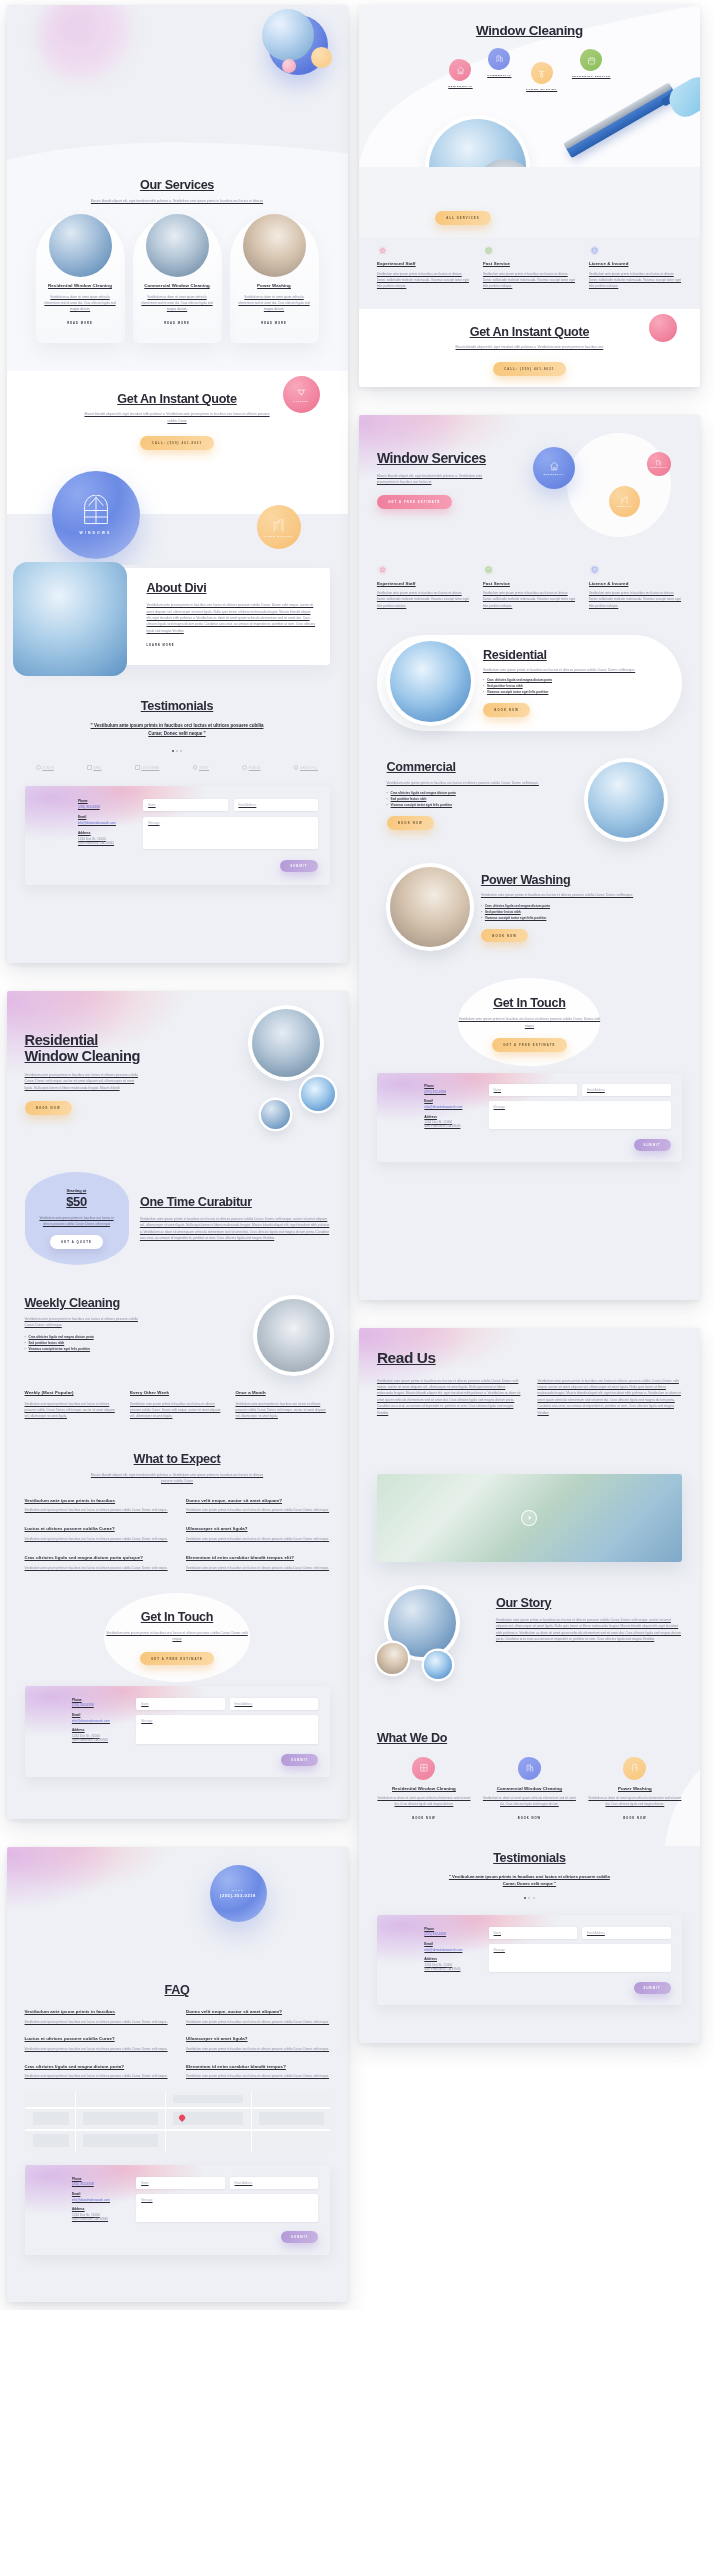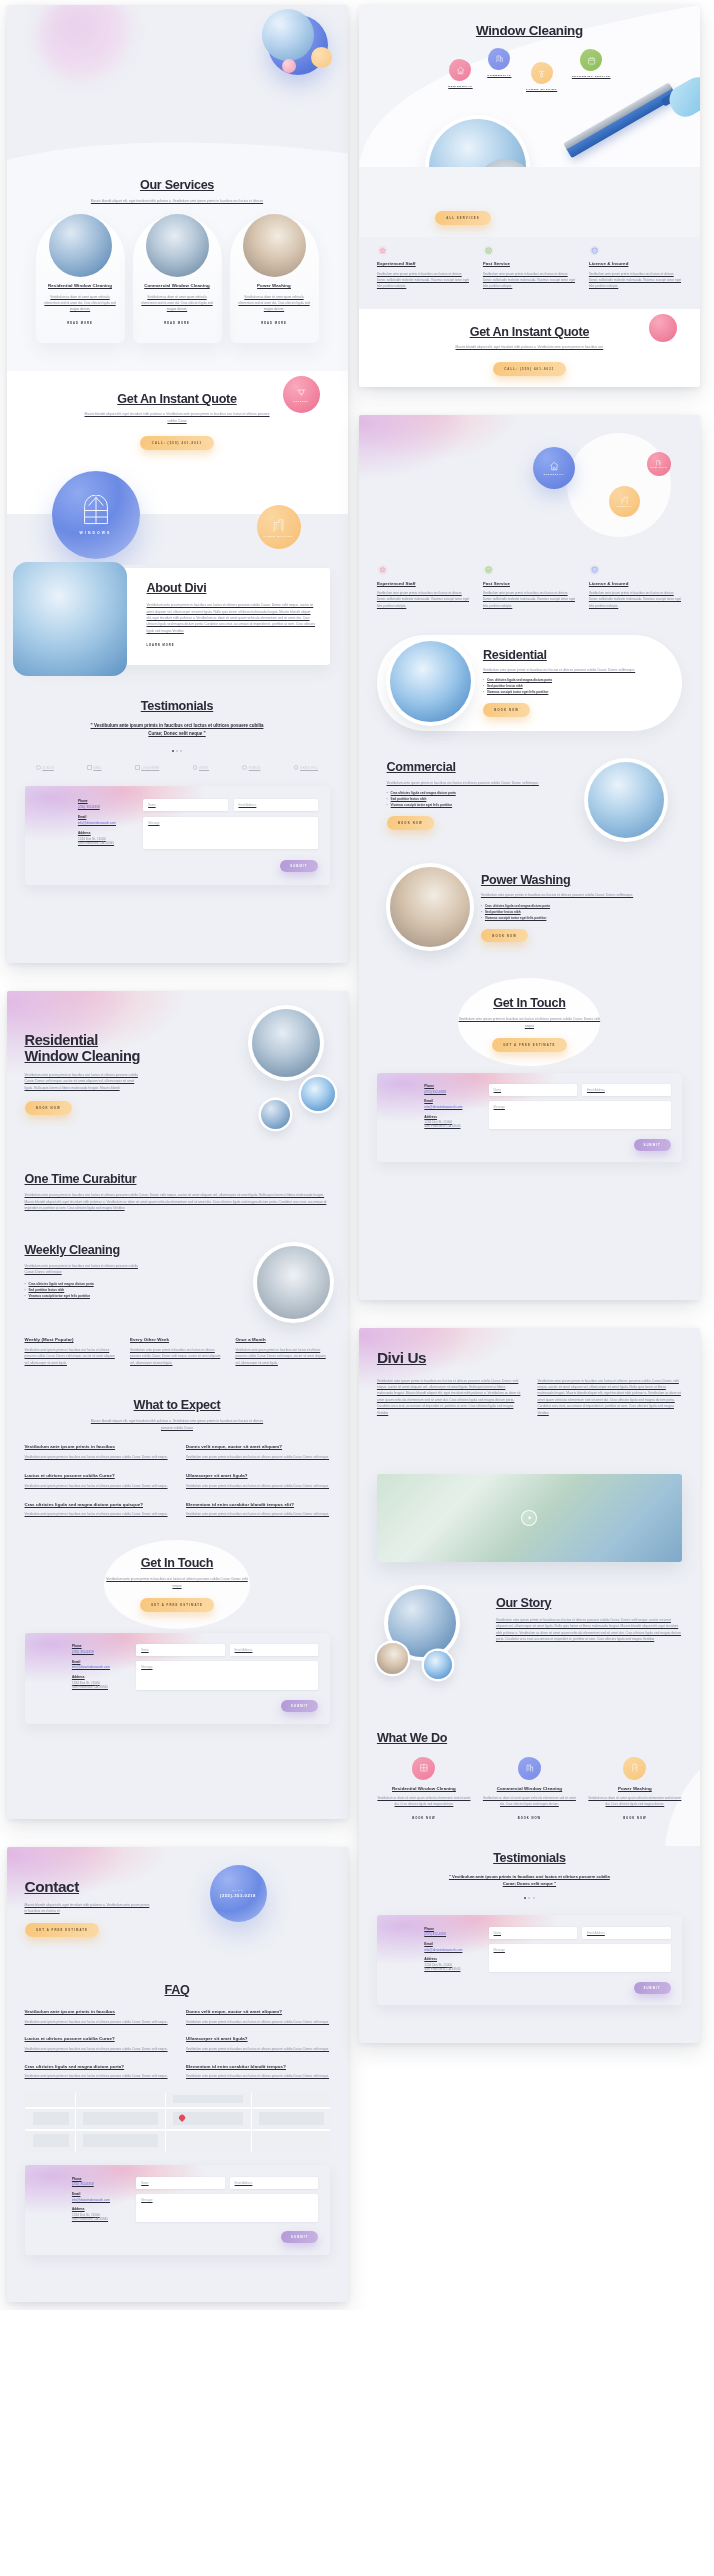--- a/index.html
+++ b/index.html
@@ -276,20 +276,26 @@
       <div class="photo ph-a ring-sm" style="position:absolute;right:58px;top:109px;width:29px;height:29px;"></div>
 
       <div style="position:relative;padding-top:41px;width:122px;">
         <div class="h1" style="font-size:14.6px;">Residential Window Cleaning</div>
         <div class="p" style="margin-top:7.3px;width:118px;">Vestibulum ante ipsum primis in faucibus orci luctus et ultrices posuere cubilia Curae; Donec velit neque, auctor sit amet aliquam vel, ullamcorper sit amet ligula. Nulla quis lorem ut libero malesuada feugiat. Mauris blandi</div>
         <button class="btn amber" style="margin-top:9.7px;">Book Now</button>
       </div>
     </div>
 
     <div class="sec" style="padding-top:9.7px;padding-bottom:23px;display:flex;gap:11.4px;align-items:center;">
+      <div style="width:104px;background:#ccd4f4;border-radius:50%/34%;padding:16px 13px;text-align:center;">
+        <div style="font-size:4px;font-weight:700;color:#2b2b38;">Starting at</div>
+        <div style="font-size:13px;font-weight:700;letter-spacing:-0.4px;margin-top:1.6px;color:#2b2b38;">$50</div>
+        <div class="p sm" style="margin-top:5.7px;color:#6f7490;">Vestibulum ante ipsum primis in faucibus orci luctus et ultrices posuere cubilia Curae; Donec velit neque</div>
+        <button class="btn white" style="margin-top:8px;">Get A Quote</button>
+      </div>
       <div style="flex:1;">
         <div class="h2">One Time Curabitur</div>
         <div class="p" style="margin-top:6.5px;">Vestibulum ante ipsum primis in faucibus orci luctus et ultrices posuere cubilia Curae; Donec velit neque, auctor sit amet aliquam vel, ullamcorper sit amet ligula. Nulla quis lorem ut libero malesuada feugiat. Mauris blandit aliquet elit, eget tincidunt nibh pulvinar a. Vestibulum ac diam sit amet quam vehicula elementum sed sit amet dui. Cras ultricies ligula sed magna dictum porta. Curabitur arcu erat, accumsan id imperdiet et, porttitor at sem. Cras ultricies ligula sed magna Vestibw</div>
       </div>
     </div>
 
     <div class="sec" style="padding-top:8px;padding-bottom:19.5px;">
       <div style="display:flex;gap:11.4px;align-items:flex-start;">
         <div style="flex:1;">
           <div class="h2">Weekly Cleaning</div>
@@ -389,25 +395,20 @@
 
   <div class="page" style="height:455px;">
 
     <div class="sec" style="position:relative;height:122px;overflow:hidden;">
       <div style="position:absolute;inset:0;background:
          radial-gradient(ellipse 55% 75% at 0% 6%, rgba(222,178,228,.9) 0%, rgba(222,178,228,0) 62%),
          radial-gradient(ellipse 45% 60% at 20% 0%, rgba(245,178,192,.55) 0%, rgba(245,178,192,0) 62%);"></div>
       <div class="orb" style="width:57px;height:57px;right:81px;top:18px;background:radial-gradient(circle at 32% 26%,#9db4f2 0%,#6b8ae4 55%,#aec0f2 100%);box-shadow:0 11.4px 23px rgba(90,120,220,.25);display:flex;flex-direction:column;align-items:center;justify-content:center;gap:1.6px;">
         <span style="font-size:2.4px;letter-spacing:1.3px;color:#fff;text-transform:uppercase;font-weight:700;opacity:.8;">Call</span>
         <span style="font-size:4.2px;letter-spacing:0.5px;color:#fff;font-weight:700;">(255)-353-0218</span>
-      </div>
-      <div style="position:relative;padding-top:31px;width:162px;">
-        <div class="h1">Contact</div>
-        <div class="p" style="margin-top:6.5px;width:128px;">Mauris blandit aliquet elit, eget tincidunt nibh pulvinar a. Vestibulum ante ipsum primis in faucibus orci luctus et</div>
-        <button class="btn amber" style="margin-top:9px;">Get A Free Estimate</button>
       </div>
     </div>
 
     <div class="sec" style="padding-top:14.6px;padding-bottom:13px;">
       <div class="h2 center">FAQ</div>
       <div style="display:grid;grid-template-columns:1fr 1fr;gap:11.4px 18px;margin-top:11.4px;">
         <div>
           <div class="h4">Vestibulum ante ipsum primis in faucibus</div>
           <div class="p sm" style="margin-top:3.2px;">Vestibulum ante ipsum primis in faucibus orci luctus et ultrices posuere cubilia Curae; Donec velit neque.</div>
         </div>
@@ -616,20 +617,25 @@
         <span style="font-size:1.5px;letter-spacing:0.5px;color:#fff;text-transform:uppercase;font-weight:700;">Store Repair</span>
       </div>
       <div class="orb" style="width:31px;height:31px;right:60px;top:71px;background:radial-gradient(circle at 32% 26%,#fbd7a1,#f7be72);display:flex;flex-direction:column;align-items:center;justify-content:center;gap:0.8px;">
         <svg width="9" height="9" viewBox="0 0 24 26" fill="none" stroke="#fff" stroke-width="1.3">
                 <path d="M4 25V8h9V3h7v22"></path>
                 <path d="M7 12h3M7 16h3M16 12h2M16 16h2"></path>
               </svg>
         <span style="font-size:1.6px;letter-spacing:0.5px;color:#fff;text-transform:uppercase;font-weight:700;">Commercial</span>
       </div>
 
+      <div style="position:relative;padding-top:36px;width:122px;">
+        <div class="h1" style="font-size:14px;">Window Services</div>
+        <div class="p" style="margin-top:6.5px;width:110px;">Mauris blandit aliquet elit, eget tincidunt nibh pulvinar a. Vestibulum ante ipsum primis in faucibus orci luctus et</div>
+        <button class="btn pink" style="margin-top:9px;">Get A Free Estimate</button>
+      </div>
     </div>
 
     <div class="sec" style="padding-top:11.4px;padding-bottom:21px;">
       <div style="display:flex;gap:13px;">
         <div style="flex:1;">
           <div class="glow" style="background:radial-gradient(circle,rgba(242,136,159,.35),rgba(242,136,159,0) 70%);">
             <svg viewBox="0 0 24 24" fill="none" stroke="#f2889f" stroke-width="1.6">
                     <path d="M12 3l2.7 5.6 6.1.9-4.4 4.3 1 6.1L12 17l-5.4 2.9 1-6.1L3.2 9.5l6.1-.9z"></path>
                   </svg>
           </div>
@@ -737,21 +743,21 @@
     </div>
   </div>
 
   <div class="page" style="height:715px;">
 
     <div class="sec" style="position:relative;height:122px;overflow:hidden;">
       <div style="position:absolute;inset:0;background:
           radial-gradient(ellipse 55% 75% at 0% 6%, rgba(222,178,228,.9) 0%, rgba(222,178,228,0) 60%),
           radial-gradient(ellipse 45% 60% at 20% 0%, rgba(245,178,192,.5) 0%, rgba(245,178,192,0) 60%);"></div>
       <div style="position:relative;padding-top:21px;">
-        <div class="h1">Divi Us</div>
+        <div class="h1">Read Us</div>
         <div style="display:flex;gap:16px;margin-top:11.4px;">
           <div class="p" style="flex:1;">Vestibulum ante ipsum primis in faucibus orci luctus et ultrices posuere cubilia Curae; Donec velit neque, auctor sit amet aliquam vel, ullamcorper sit amet ligula. Nulla quis lorem ut libero malesuada feugiat. Mauris blandit aliquet elit, eget tincidunt nibh pulvinar a. Vestibulum ac diam sit amet quam vehicula elementum sed sit amet dui. Cras ultricies ligula sed magna dictum porta. Curabitur arcu erat, accumsan id imperdiet et, porttitor at sem. Cras ultricies ligula sed magna Vestibw</div>
           <div class="p" style="flex:1;">Vestibulum ante ipsum primis in faucibus orci luctus et ultrices posuere cubilia Curae; Donec velit neque, auctor sit amet aliquam vel, ullamcorper sit amet ligula. Nulla quis lorem ut libero malesuada feugiat. Mauris blandit aliquet elit, eget tincidunt nibh pulvinar a. Vestibulum ac diam sit amet quam vehicula elementum sed sit amet dui. Cras ultricies ligula sed magna dictum porta. Curabitur arcu erat, accumsan id imperdiet et, porttitor at sem. Cras ultricies ligula sed magna Vestibw</div>
         </div>
       </div>
     </div>
 
     <div class="sec" style="padding-top:24px;padding-bottom:19.5px;">
       <div style="position:relative;height:88px;border-radius:2.4px;overflow:hidden;background:
           linear-gradient(135deg,#cfe3d4 0%,#e6f0ea 28%,#b9d4c4 52%,#9fc3d8 78%,#7fa9c9 100%);box-shadow:0 8px 19.5px rgba(60,80,110,.12);">

